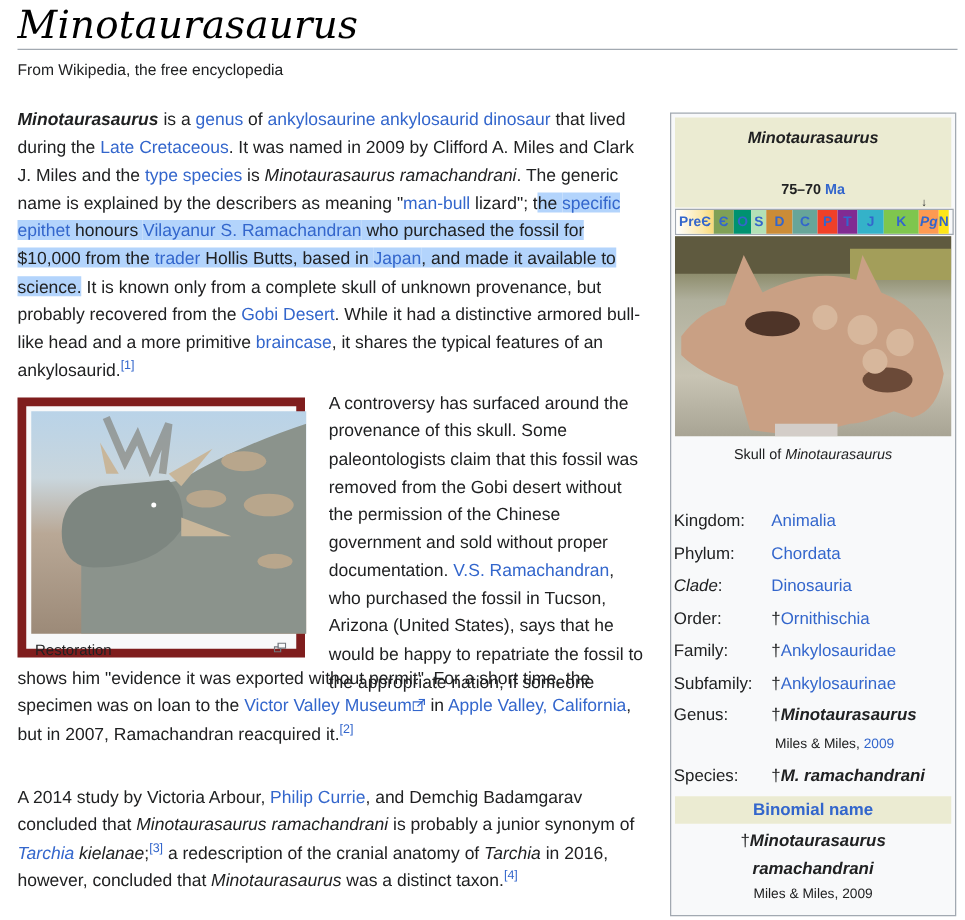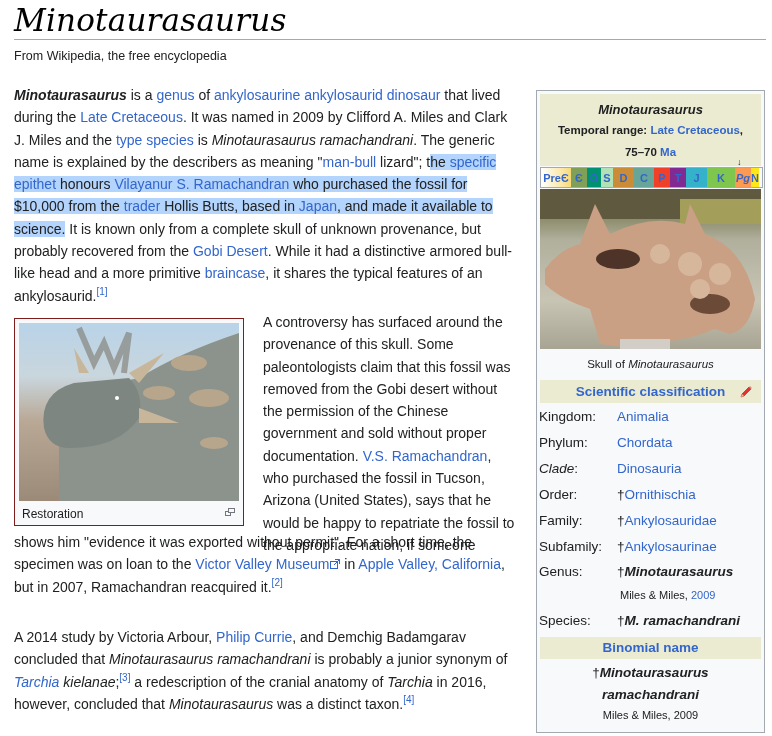--- a/index.html
+++ b/index.html
@@ -9,21 +9,21 @@
   .title { position: absolute; left: 14px; top: 2px; font-family: "DejaVu Serif", "Liberation Serif", serif;
            font-style: italic; font-size: 31px; color: #000; letter-spacing: 0.2px; }
   .title-rule { position: absolute; left: 14px; right: 6px; top: 39px; height: 1px; background: #a2a9b1; }
   .tagline { position: absolute; left: 14px; top: 49px; font-size: 12.5px; color: #202122; }
 
   .body-text { position: absolute; left: 14px; width: 500px; font-size: 14px; line-height: 22.3px; }
   .hl { background: #b3d4fc; }
   sup { font-size: 10px; line-height: 0; vertical-align: super; }
 
   .thumb { position: absolute; left: 14px; top: 318px; width: 230px; height: 208px;
-           border: 1px solid #7f1d1d; background: #f8f9fa; box-sizing: border-box; }
+           border: 7px solid #7f1d1d; background: #f8f9fa; box-sizing: border-box; }
   .thumb-img { position: absolute; left: 4px; top: 4px; width: 220px; height: 178px; overflow: hidden;
                background: linear-gradient(180deg, #b9d3e8 0%, #c9d6dd 30%, #b9a896 55%, #9c8a78 100%); }
   .thumb-caption { position: absolute; left: 7px; top: 188px; font-size: 12px; color: #202122; }
   .enlarge-icon { position: absolute; right: 8px; top: 189px; width: 10px; height: 8px; }
 
   .wrap-text { position: absolute; left: 263px; top: 311px; width: 256px; font-size: 14px; line-height: 22.3px; }
 
   .infobox { position: absolute; left: 536px; top: 90px; width: 229px; height: 643px;
              border: 1px solid #a2a9b1; background: #f8f9fa; box-sizing: border-box; font-size: 13.5px; }
   .ib-head { position: absolute; left: 3px; top: 3px; width: 221px; height: 72px; background: #ebebd2; }
@@ -84,23 +84,20 @@
 <div class="body-text" style="top:531px;"><span>shows him "evidence it was exported without permit". For a short time, the specimen was on loan to the </span><a class="lnk">Victor Valley Museum</a><span><svg width="10" height="10" viewBox="0 0 10 10" style="vertical-align:0px;margin-left:1px">
         <rect x="0.5" y="2.5" width="7" height="7" fill="none" stroke="#3366cc"></rect>
         <path d="M5 0.5 H9.5 V5 M9.5 0.5 L4 6" fill="none" stroke="#3366cc"></path>
       </svg></span><span> in </span><a class="lnk">Apple Valley, California</a><span>, but in 2007, Ramachandran reacquired it.</span><sup><a class="lnk">[2]</a></sup></div>
 
 <div class="body-text" style="top:626px;"><span>A 2014 study by Victoria Arbour, </span><a class="lnk">Philip Currie</a><span>, and Demchig Badamgarav concluded that </span><span style="font-style: italic;">Minotaurasaurus ramachandrani</span><span> is probably a junior synonym of </span><a class="lnk" style="font-style: italic;">Tarchia</a><span style="font-style: italic;"> kielanae</span><span>;</span><sup><a class="lnk">[3]</a></sup><span> a redescription of the cranial anatomy of </span><span style="font-style: italic;">Tarchia</span><span> in 2016, however, concluded that </span><span style="font-style: italic;">Minotaurasaurus</span><span> was a distinct taxon.</span><sup><a class="lnk">[4]</a></sup></div>
 
 <div class="infobox">
   <div class="ib-head">
     <div class="ib-name">Minotaurasaurus</div>
-    <div class="ib-range">
-      <span>Temporal range: </span><a class="lnk">Late Cretaceous</a><span>,</span>
-    </div>
     <div class="ib-range2">
       <span>75–70 </span><a class="lnk">Ma</a>
     </div>
     <div class="tb-arrow">↓</div>
     <div class="timebar">
         <div class="tb-seg" style="width: 30px; background: linear-gradient(90deg, rgb(255, 255, 255), rgb(251, 231, 166) 70%, rgb(248, 217, 120));">PreЄ</div>
         <div class="tb-seg" style="width: 16px; background: rgb(127, 160, 86);">Є</div>
         <div class="tb-seg" style="width: 14px; background: rgb(0, 146, 112);">O</div>
         <div class="tb-seg" style="width: 12px; background: rgb(179, 225, 182);">S</div>
         <div class="tb-seg" style="width: 21px; background: rgb(203, 140, 55);">D</div>
@@ -125,28 +122,20 @@
       <circle cx="180" cy="85" r="11" fill="#d7b79c"></circle>
       <circle cx="160" cy="100" r="10" fill="#d7b79c"></circle>
       <circle cx="120" cy="65" r="10" fill="#d7b79c"></circle>
       <rect x="80" y="150" width="50" height="10" fill="#d3cdc8"></rect>
     </svg>
   </div>
   <div class="ib-img-cap">
     <span>Skull of </span><i>Minotaurasaurus</i>
   </div>
 
-  <div class="ib-sci">
-    <a class="lnk">Scientific classification</a>
-    <svg class="pencil-icon" viewBox="0 0 14 14">
-      <path d="M2 12 L3 9 L10 2 L12 4 L5 11 Z" fill="#d33" stroke="#a22" stroke-width="0.6"></path>
-      <path d="M2 12 L3 9 L5 11 Z" fill="#f0c080"></path>
-      <path d="M10 2 L12 4 L13 3 L11 1 Z" fill="#e88"></path>
-    </svg>
-  </div>
 
   <div id="taxo-rows">
       <div class="ib-row" style="top: 318px;">
         <span class="k">Kingdom:</span>
         <span class="v"><a class="lnk">Animalia</a></span>
       </div>
       <div class="ib-row" style="top: 344px;">
         <span class="k">Phylum:</span>
         <span class="v"><a class="lnk">Chordata</a></span>
       </div>

